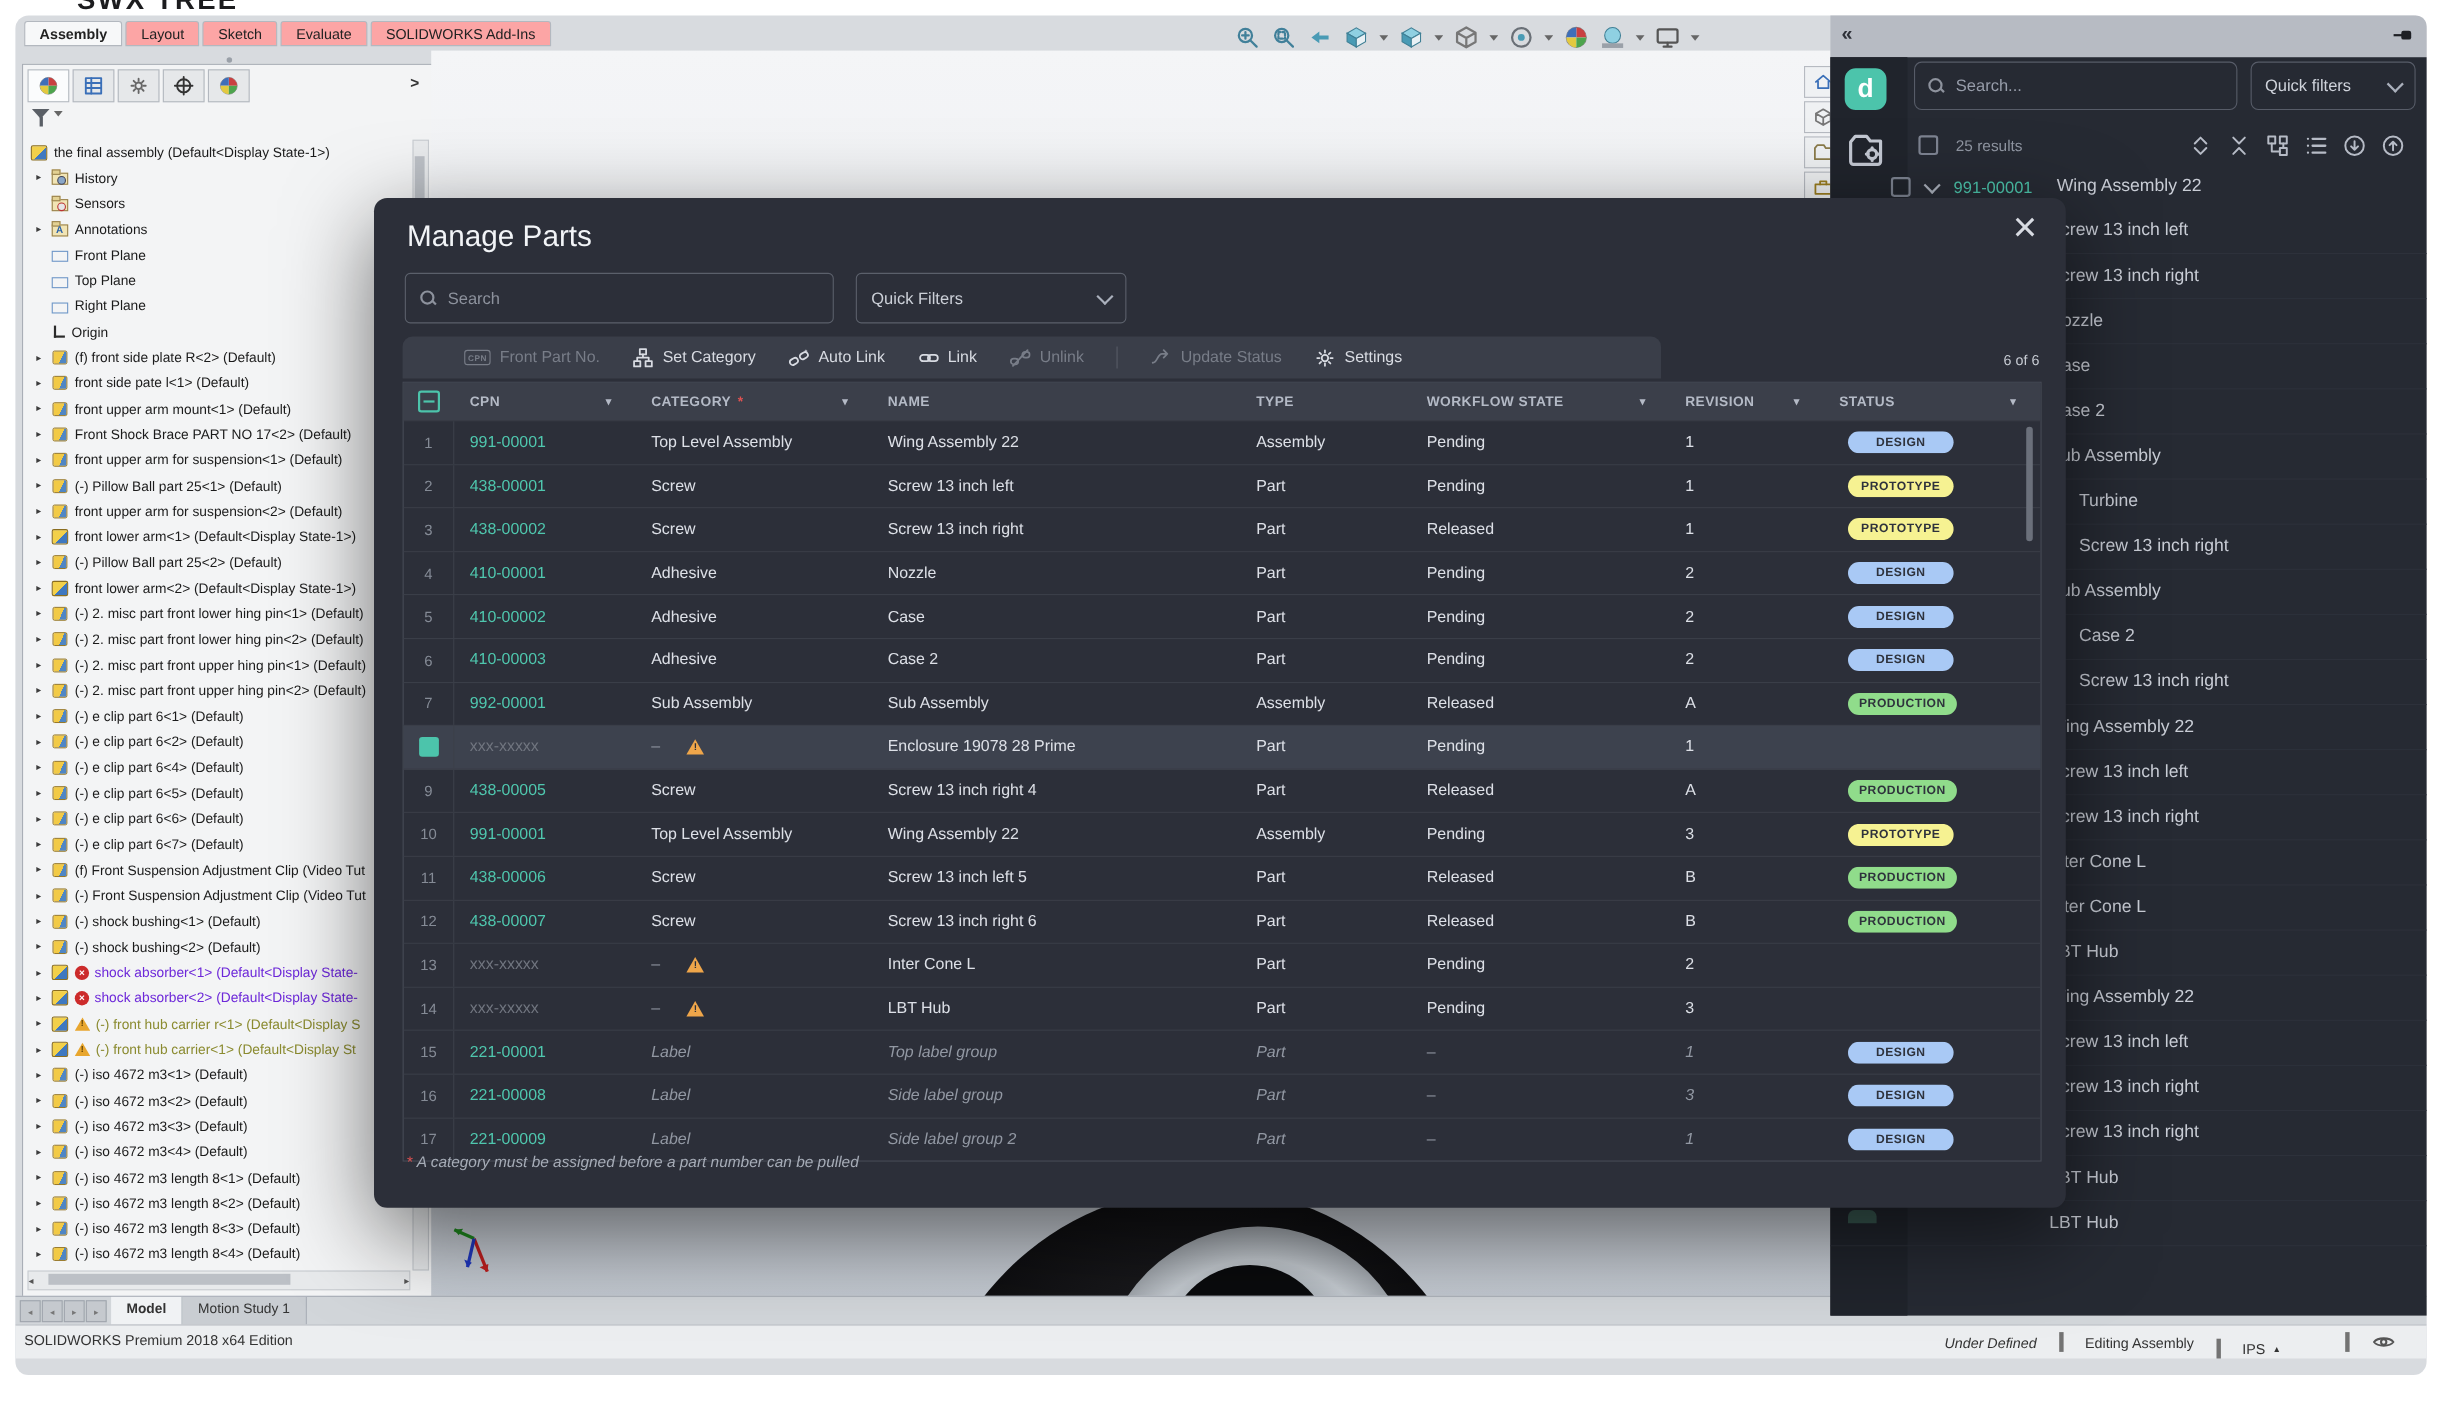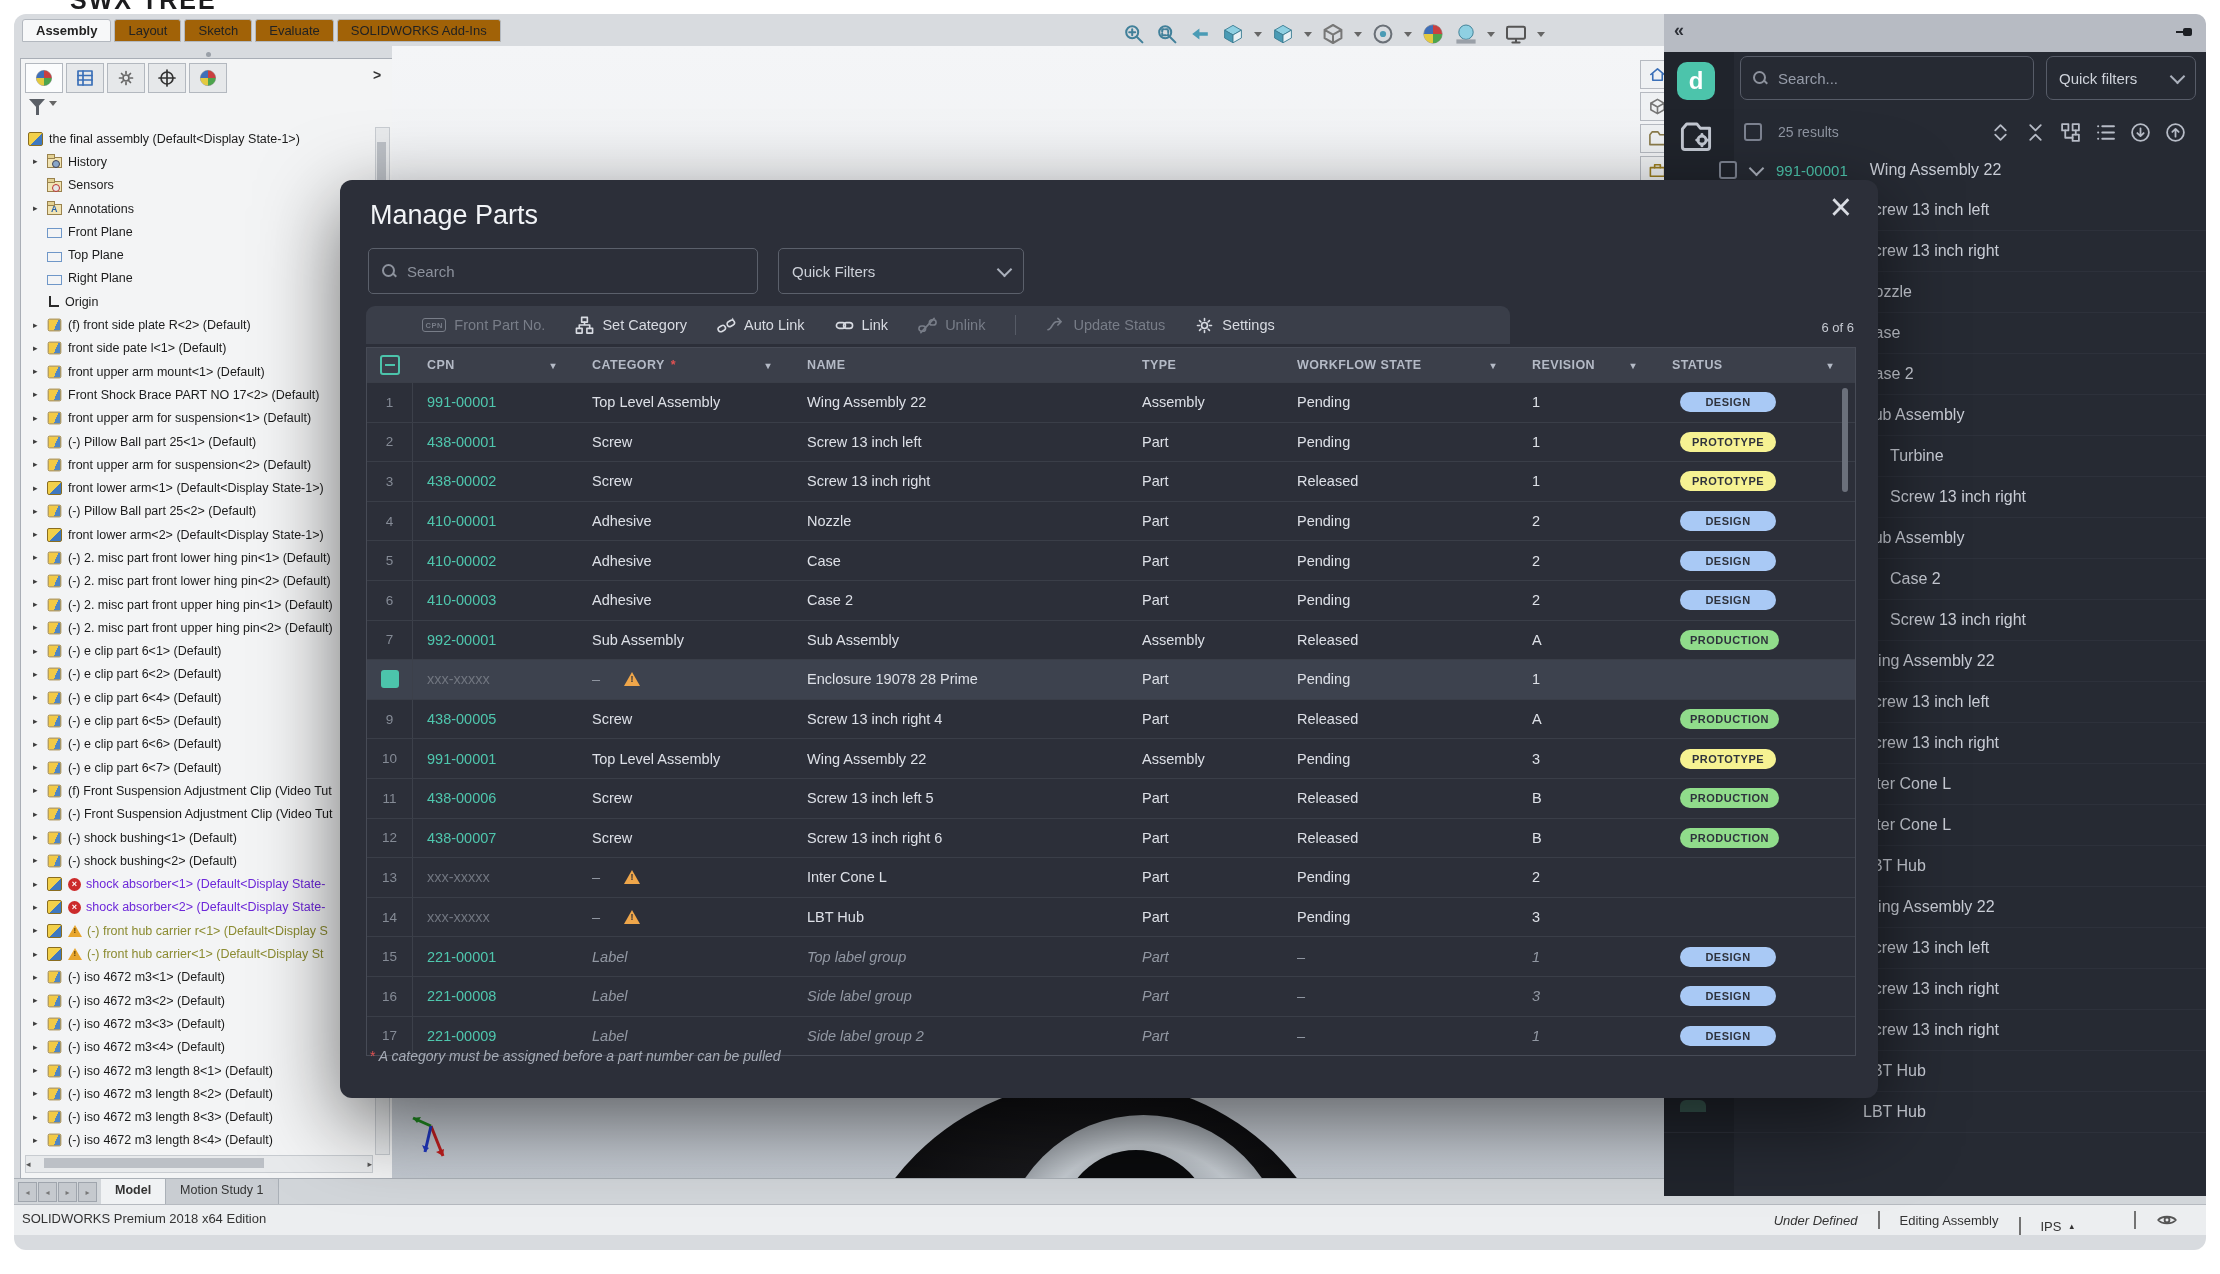--- a/index.html
+++ b/index.html
@@ -2,21 +2,21 @@
 <html><head>
 <meta charset="utf-8">
 <style>
   html,body{margin:0;padding:0;}
   body{width:2220px;height:1274px;background:#ffffff;font-family:"Liberation Sans",sans-serif;position:relative;overflow:hidden;}
   
   #app{position:absolute;left:14px;top:14px;width:2192px;height:1236px;background:#d8dbdf;border-radius:12px;overflow:hidden;}
   #swx-crop{position:absolute;left:70px;top:0;height:13px;overflow:hidden;}
   #swx-crop .t{margin-top:-14px;font-size:25px;font-weight:700;color:#1c1c1e;letter-spacing:2px;}
   #menubar{position:absolute;left:8px;top:5px;display:flex;gap:3px;}
-  .mtab{padding:3px 13px;font-size:13px;color:#222;background:#a16207;border:1px solid #b3b8bf;border-radius:3px 3px 0 0;}
+  .mtab{padding:3px 13px;font-size:13px;color:#222;background:#fca5a5;border:1px solid #b3b8bf;border-radius:3px 3px 0 0;}
   .mtab.active{background:#f7f8f9;font-weight:bold;}
   #menudot{position:absolute;left:192px;top:38px;width:5px;height:5px;border-radius:50%;background:#9aa0a8;}
   #hud{position:absolute;left:1108px;top:8px;display:flex;align-items:center;gap:9px;}
   #hud .ic{width:24px;height:24px;}
   .caret-sm{width:0;height:0;border-left:4px solid transparent;border-right:4px solid transparent;border-top:5px solid #666;}
   
   #fpanel{position:absolute;left:6px;top:44px;width:372px;height:1122px;background:#f3f4f5;border:1px solid #a9aeb6;}
   #ftabs{position:absolute;left:4px;top:4px;display:flex;gap:3px;align-items:center;}
   .ftab{width:36px;height:28px;background:#e6e8ea;border:1px solid #b3b8bf;display:flex;align-items:center;justify-content:center;}
   .ftab.active{background:#fbfcfd;}
@@ -59,21 +59,21 @@
   .tp .ic{width:19px;height:19px;}
   
   #tabrow{position:absolute;left:0;top:1164px;width:2192px;height:26px;background:#d2d6da;border-top:1px solid #aab0b7;display:flex;align-items:stretch;font-size:12.5px;color:#333;}
   #tabnav{display:flex;align-items:center;gap:1px;padding:0 4px;}
   .navbtn{width:17px;height:18px;background:#c5c9ce;border:1px solid #9fa5ad;color:#777;font-size:8px;display:flex;align-items:center;justify-content:center;}
   .btab{padding:4px 14px 0 14px;background:#c9cdd2;border-right:1px solid #aab0b7;}
   .btab.active{background:#f0f2f4;font-weight:bold;}
   #statusbar{position:absolute;left:0;top:1190px;width:2192px;height:30px;background:#eceef0;border-top:1px solid #b6bac0;font-size:13px;color:#333;}
   #status-left{position:absolute;left:8px;top:6px;}
   #status-right{position:absolute;right:8px;top:0;height:100%;display:flex;align-items:center;}
-  .scell{padding:0 20px;border-left:2px solid #737373;height:18px;display:flex;align-items:center;gap:8px;}
+  .scell{padding:0 20px;border-left:4px solid #737373;height:18px;display:flex;align-items:center;gap:8px;}
   .scell.noborder{border-left:none;font-style:italic;}
   
   #sidebar{position:absolute;left:1664px;top:14px;width:542px;height:1182px;z-index:10;}
   #sb-titlebar{position:absolute;left:0;top:0;width:100%;height:38px;background:#b7bbc3;border-radius:0 10px 0 0;}
   #sb-collapse{position:absolute;left:10px;top:6px;font-size:18px;font-weight:bold;color:#2e3138;}
   #sb-pin{position:absolute;right:14px;top:13px;width:16px;height:10px;}
   #sb-pin::before{content:'';position:absolute;right:0;top:1px;width:9px;height:8px;background:#1d1f24;border-radius:2px;}
   #sb-pin::after{content:'';position:absolute;left:0;top:4px;width:8px;height:2px;background:#1d1f24;}
   #sb-panel{position:absolute;left:0;top:38px;width:100%;height:1144px;background:#262a33;}
   #sb-rail{position:absolute;left:0;top:0;width:70px;height:100%;background:#20242c;}

